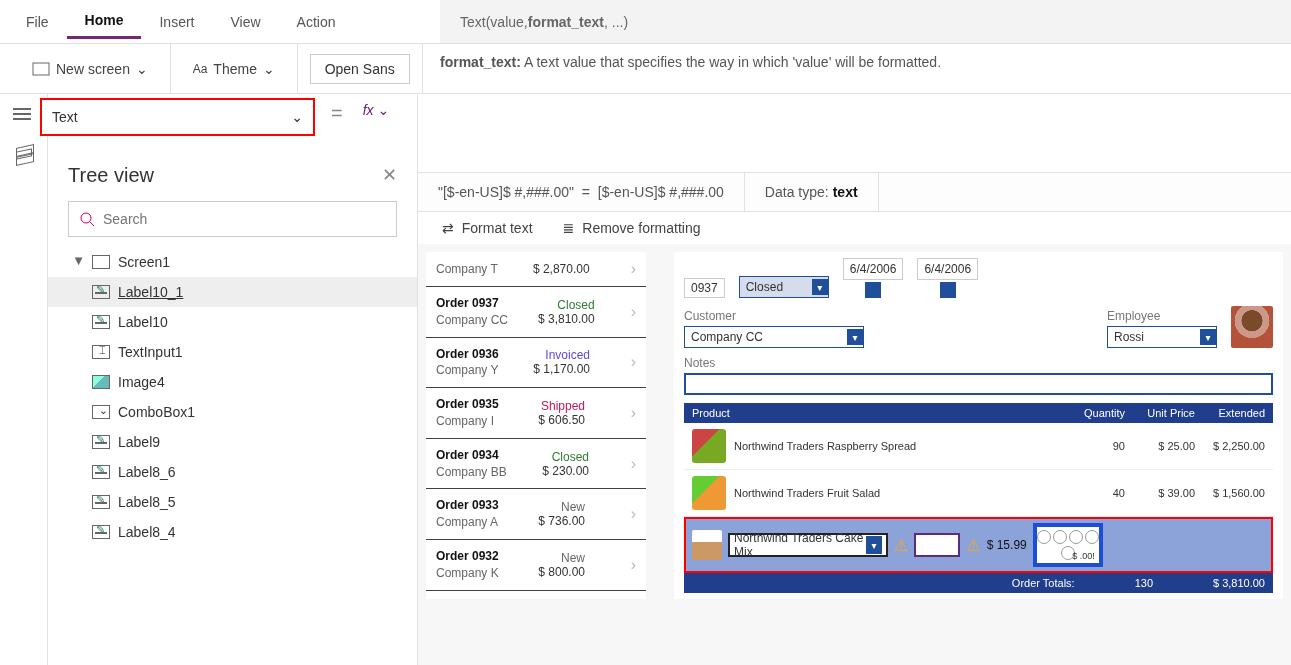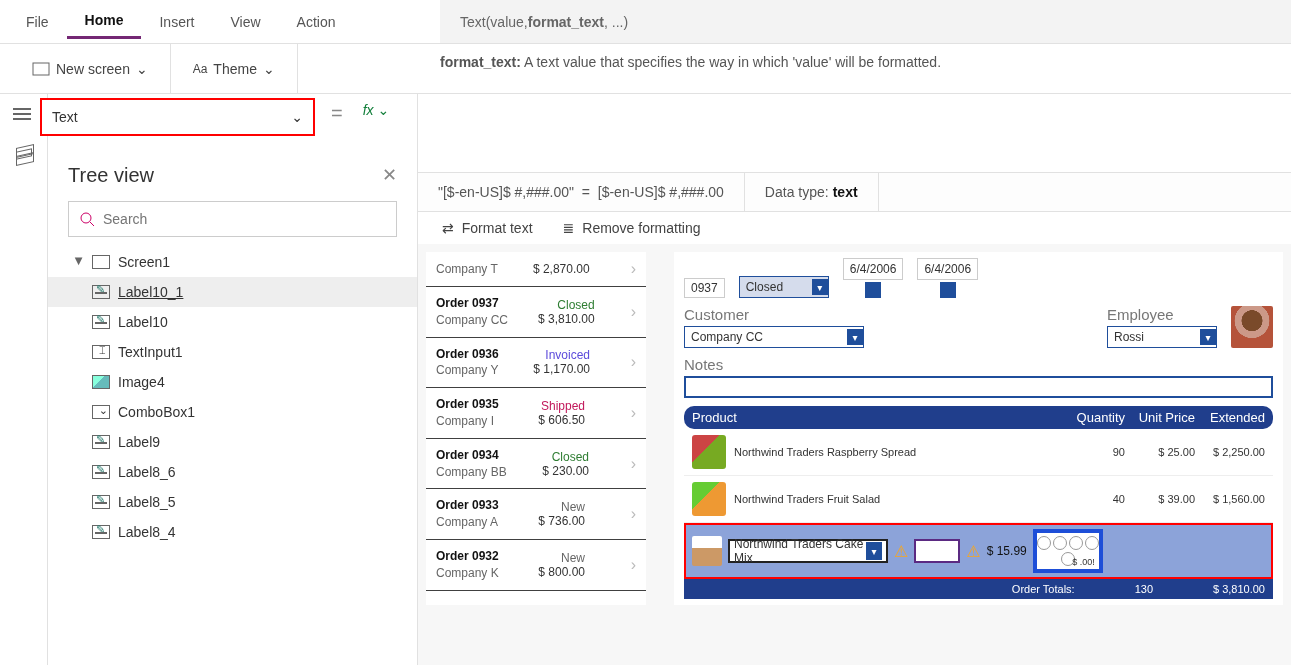--- a/index.html
+++ b/index.html
@@ -13,21 +13,21 @@
 
 .ribbon { display: flex; align-items: center; height: 50px; border-bottom: 1px solid #e1e1e1; padding: 0 10px; }
 .ribbon .group { display: flex; align-items: center; gap: 6px; padding: 0 12px; border-right: 1px solid #e1e1e1; height: 100%; }
 .ribbon .btn { display: flex; align-items: center; gap: 6px; padding: 6px 10px; cursor: pointer; color: #444; }
 .ribbon .fontbtn { border: 1px solid #ccc; padding: 6px 14px; background: #fff; }
 
 
 .formrow { display: flex; align-items: flex-start; padding: 8px 10px; gap: 10px; }
 .propsel { width: 275px; height: 38px; border: 2px solid #ff0000; display: flex; align-items: center; padding: 0 10px; justify-content: space-between; background: #fff; }
 .eq { font-size: 20px; padding: 4px 6px; color:#888; }
-.fx { display: flex; align-items: flex-end; gap: 4px; font-style: italic; color:#15803d; padding: 4px 4px; }
+.fx { display: flex; align-items: flex-end; gap: 4px; font-style: italic; color:#701a75; padding: 4px 4px; }
 .formula { flex: 1; border: 2px solid #ff0000; padding: 6px 10px; font-family: Consolas, monospace; font-size: 16px; line-height: 1.5; min-height: 58px; }
 .hl-pink { background: #fadcf0; color:#b02c8f; font-style: italic; text-decoration: underline; text-decoration-color:#b02c8f; }
 .hl-green { background: #e2f0e0; color:#2f6b1f; font-style: italic; text-decoration: underline; text-decoration-color:#2f6b1f; }
 .kw-blue { color:#0033cc; }
 .str-red { color:#b00000; }
 
 
 .resultbar { display:flex; align-items:center; height:40px; border-top:1px solid #e1e1e1; border-bottom:1px solid #e1e1e1; background:#fdfdfd; }
 .resultbar .cell { padding:0 20px; height:100%; display:flex; align-items:center; border-right:1px solid #e1e1e1; color:#555;}
 .resultbar .cell b { color:#111; margin-left:4px; }
@@ -81,31 +81,31 @@
 .orow .status-Closed { color:#2e7d32; }
 .orow .status-Invoiced { color:#5c4bdb; }
 .orow .status-Shipped { color:#c2185b; }
 .orow .status-New { color:#666; }
 .orow .chev { color:#bbb; font-size:16px; margin-left:6px; }
 
 
 .form { flex:1; background:#fff; padding:6px 10px; font-size:12px; position:relative;}
 .frow { display:flex; gap:14px; align-items:flex-end; margin-bottom:8px;}
 .fcol { display:flex; flex-direction:column; gap:3px; }
-.fcol label { font-size:15px; color:#777; }
+.fcol label { font-size:12px; color:#777; }
 .sel { border:1px solid #1f4e9b; height:22px; display:flex; align-items:center; padding:0 6px; min-width:90px; justify-content:space-between; background:#fff;}
 .sel.filled { background:#d5dcec; }
 .sel .car { background:#1f4e9b; color:#fff; width:16px; height:16px; display:flex; align-items:center; justify-content:center; font-size:10px; margin-right:-6px;}
 .datebox { display:flex; align-items:center; gap:2px;} .datebox .cal{width:16px;height:16px;background:#1f4e9b;}
 .datebox .dv{border:1px solid #ccc;height:22px;padding:0 6px;display:flex;align-items:center;}
 .avatar { width:42px; height:42px; border-radius:2px; background: radial-gradient(circle at 50% 35%, #7a4a2a 30%, #c98 31% 50%, #b5533a 51%); }
 .notesbox { border:2px solid #1f4e9b; height:22px; width:100%; }
 
 
-.pgridhdr { background:#203e8c; color:#fff; display:flex; padding:4px 8px; font-size:13px;border-radius:10px; }
+.pgridhdr { background:#203e8c; color:#fff; display:flex; padding:4px 8px; font-size:11px; }
 .pgridhdr .c1{flex:1;} .pgridhdr .c2{width:60px;text-align:right;} .pgridhdr .c3{width:70px;text-align:right;} .pgridhdr .c4{width:70px;text-align:right;}
 .prow { display:flex; align-items:center; padding:6px 8px; font-size:11px; border-bottom:1px solid #eee;}
 .prow .thumb{width:34px;height:34px;border-radius:3px;margin-right:8px;background:linear-gradient(135deg,#c44 40%,#7a2 40%);}
 .prow.fruit .thumb{background:linear-gradient(135deg,#6c3 40%,#e93 40%);} 
 .prow .name{flex:1;} .prow .q{width:60px;text-align:right;} .prow .up{width:70px;text-align:right;} .prow .ex{width:70px;text-align:right;}
 .editrow { background:#8ca3d9; border:2px solid #ff0000; padding:4px 6px; display:flex; align-items:center; gap:6px;}
 .editrow .thumb{width:30px;height:30px;background:linear-gradient(180deg,#fff 40%,#c96 40%);border-radius:2px;}
 .editrow .combo{flex:0 0 160px; border:2px solid #222; height:24px; background:#fff; display:flex; align-items:center; padding:0 4px; justify-content:space-between;}
 .editrow .combo .car{background:#1f4e9b;color:#fff;width:18px;height:18px;display:flex;align-items:center;justify-content:center;font-size:10px;}
 .editrow .qty{width:46px;height:24px;border:2px solid #5b2a82;background:#fff;}
@@ -148,20 +148,23 @@
       <span>⌄</span>
     </div>
   </div>
   <div class="group">
     <div class="btn">
       <span style="font-size:12px">Aa</span>
       <span>Theme</span>
       <span>⌄</span>
     </div>
   </div>
+  <div class="group">
+    <div class="fontbtn">Open Sans</div>
+  </div>
 </div>
 
 <div class="sighelp"><b>format_text:</b><span> A text value that specifies the way in which 'value' will be formatted.</span></div>
 
 <div class="main">
 
   <div class="leftrail">
     <div class="railicon ham">
         <span></span>
         <span></span>

